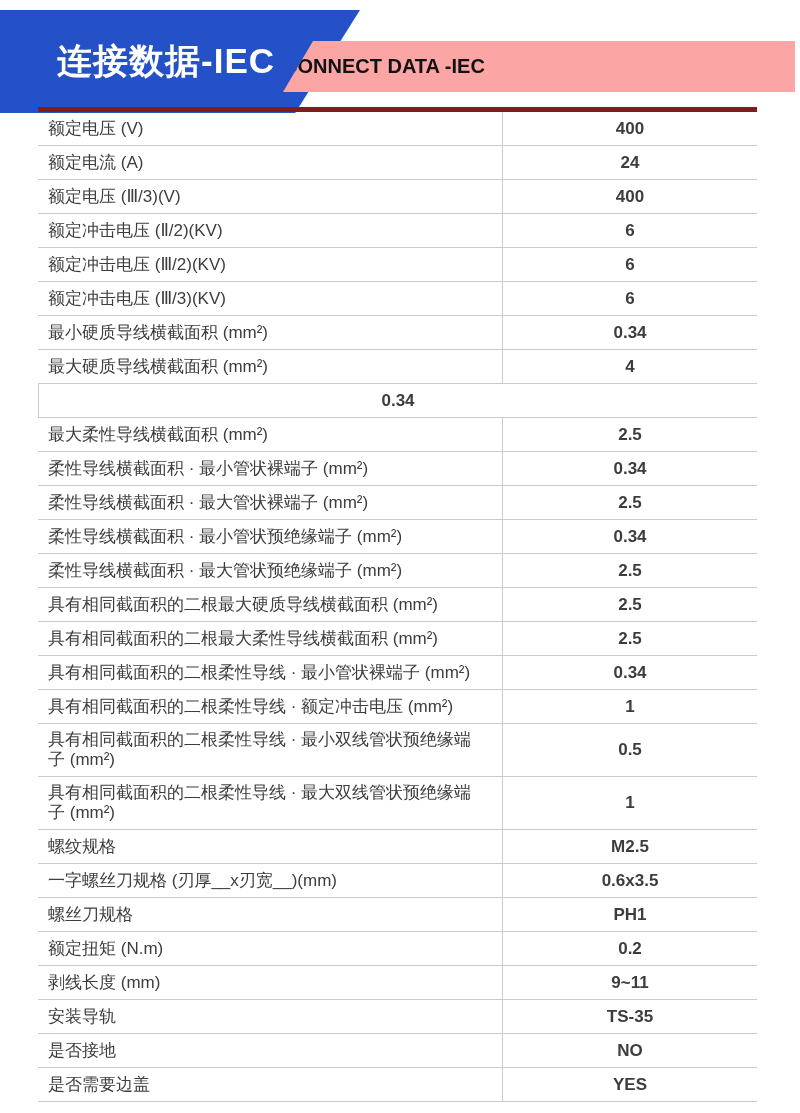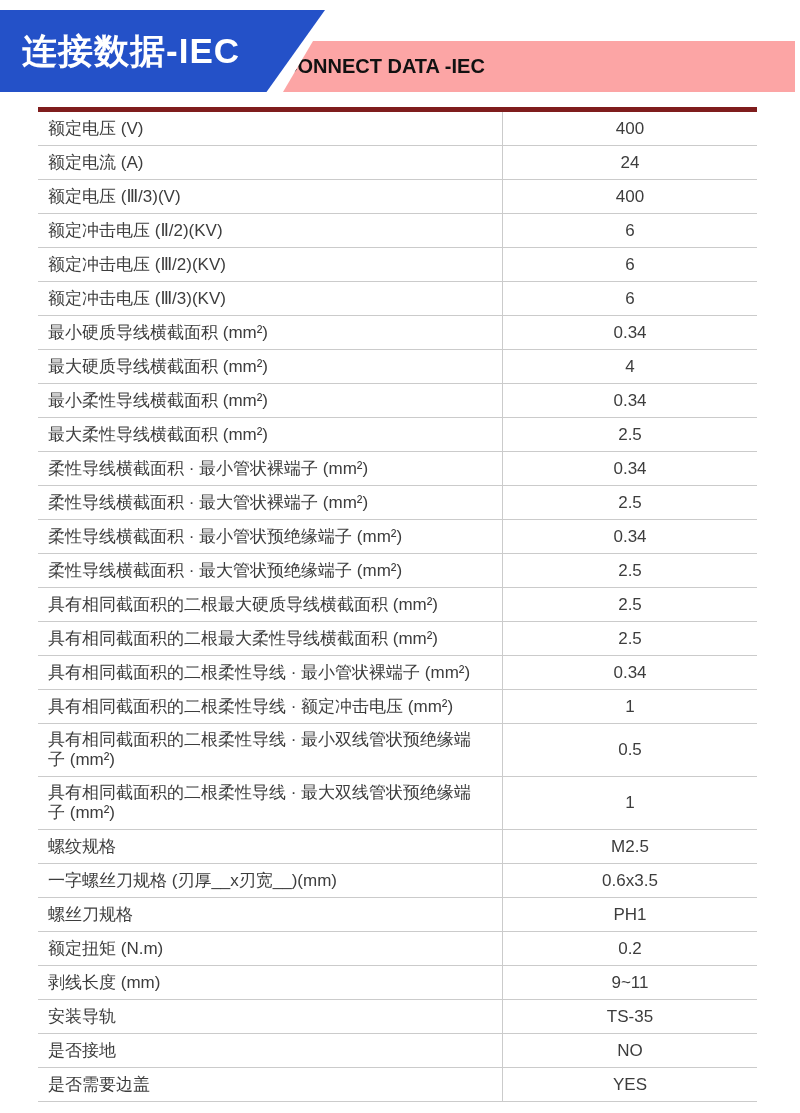--- a/index.html
+++ b/index.html
@@ -3,24 +3,24 @@
 <meta charset="utf-8">
 <style>
   html,body{margin:0;padding:0;}
   body{
     width:800px;height:1113px;position:relative;background:#ffffff;
     font-family:"Liberation Sans","DejaVu Sans",sans-serif;
     -webkit-font-smoothing:antialiased;
   }
   
   .banner-blue{
-    position:absolute;left:0;top:10px;width:325px;height:82px;
+    position:absolute;left:0;top:10px;width:325px;height:103px;
     background:#2451c8;
     clip-path:polygon(0 0,100% 0,82% 100%,0 100%);
-    display:flex;align-items:center;
+    display:flex;align-items:center;padding-left:35px;
   }
   .banner-blue .cn-title{
     color:#ffffff;font-size:35px;font-weight:bold;
     padding-left:22px;letter-spacing:1px;white-space:nowrap;
   }
   .banner-gray{
     position:absolute;left:283px;top:41px;width:512px;height:51px;
     background:#fca5a5;
     clip-path:polygon(30px 0,100% 0,100% 100%,0 100%);
     display:flex;align-items:center;justify-content:flex-start;
@@ -39,21 +39,21 @@
     display:flex;border-bottom:1px solid #cbcbcb;min-height:33px;
   }
   .spec-label{
     width:464px;box-sizing:border-box;
     padding:6px 14px 6px 10px;line-height:20px;
     display:flex;align-items:center;
   }
   .spec-value{
     flex:1;border-left:1px solid #cbcbcb;
     display:flex;align-items:center;justify-content:center;
-    padding:6px 4px;line-height:20px;text-align:center;
+    padding:6px 4px;line-height:20px;text-align:center;font-weight:bold;
   }
 </style>
 </head>
 <body>
 
 <div>
 
   <div class="banner-blue">
     <span class="cn-title">连接数据-IEC</span>
   </div>
@@ -98,21 +98,20 @@
         <div class="spec-label">最小硬质导线横截面积 (mm²)</div>
         <div class="spec-value">0.34</div>
       </div>
 
       <div class="spec-row">
         <div class="spec-label">最大硬质导线横截面积 (mm²)</div>
         <div class="spec-value">4</div>
       </div>
 
       <div class="spec-row">
-        <div class="spec-label">最小柔性导线横截面积 (mm²)</div>
         <div class="spec-value">0.34</div>
       </div>
 
       <div class="spec-row">
         <div class="spec-label">最大柔性导线横截面积 (mm²)</div>
         <div class="spec-value">2.5</div>
       </div>
 
       <div class="spec-row">
         <div class="spec-label">柔性导线横截面积 · 最小管状裸端子 (mm²)</div>

